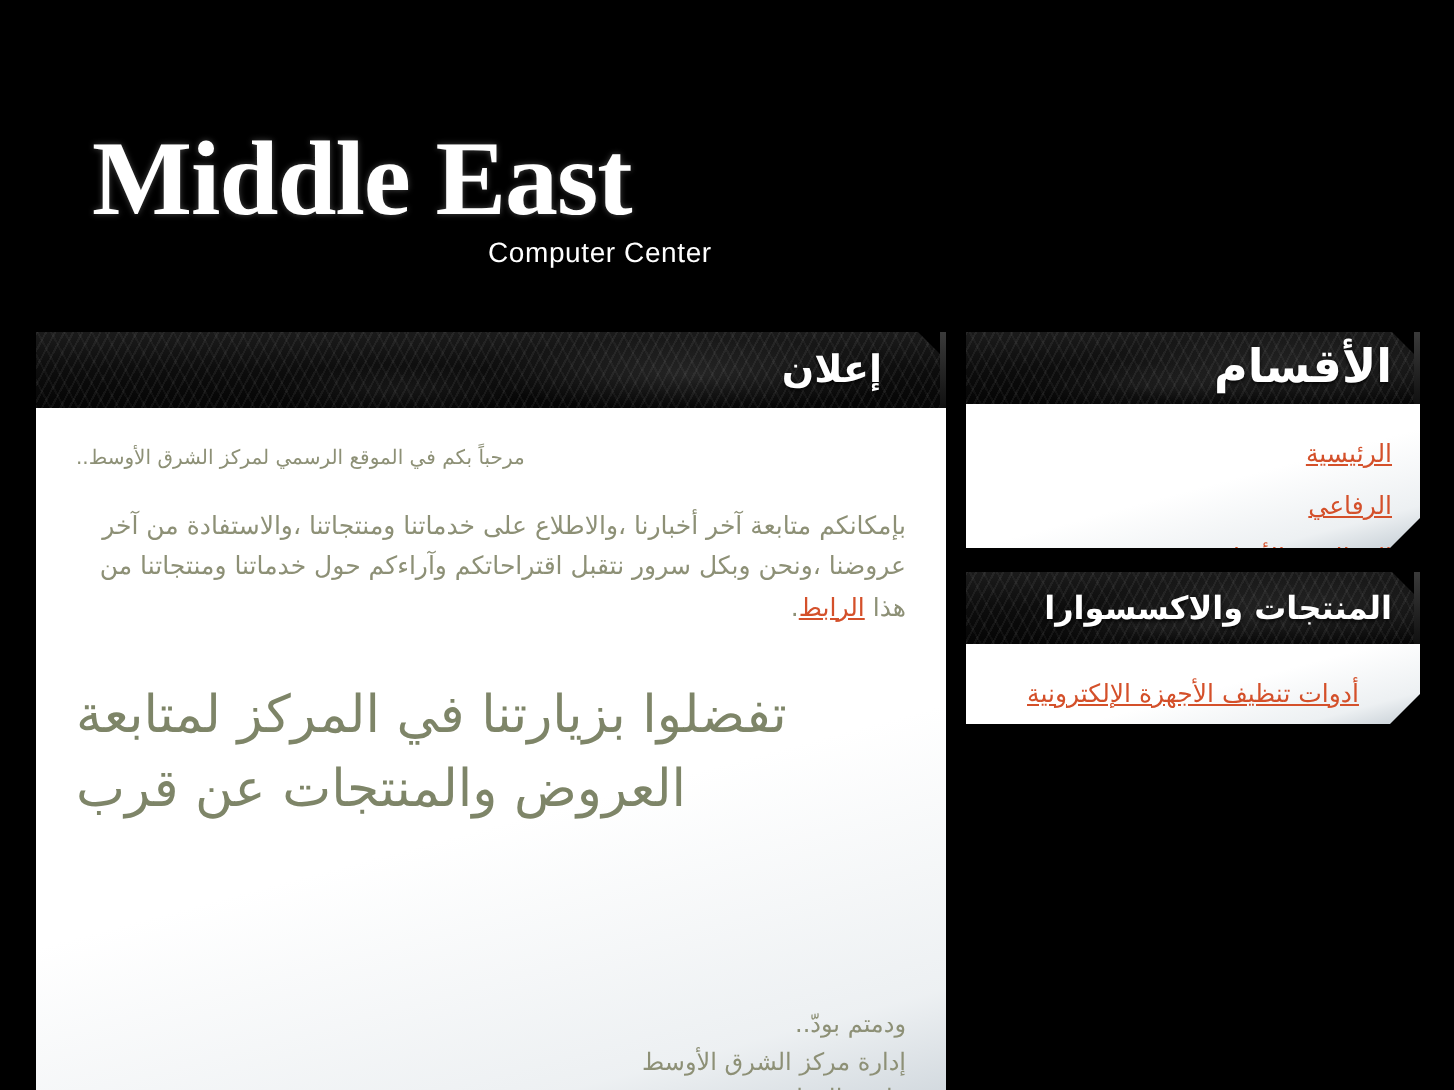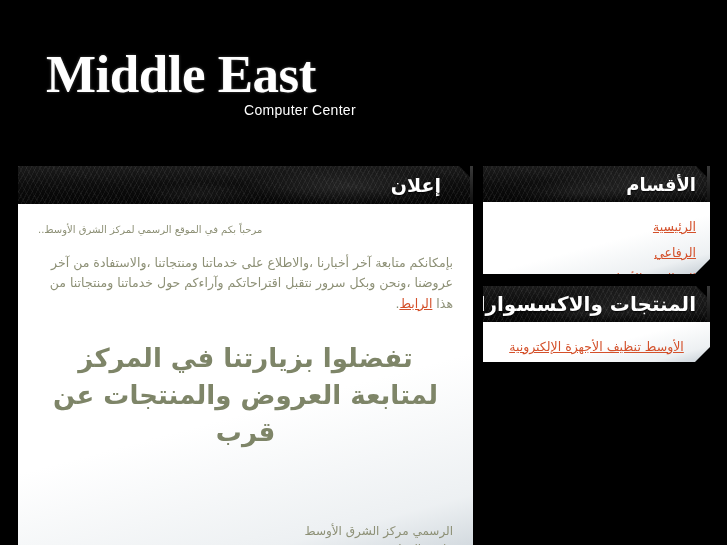--- a/index.html
+++ b/index.html
@@ -15,21 +15,21 @@
   #page {
     position:relative;
     width:727px; height:545px;
     background:#000;
     overflow:hidden;
   }
 
   
   .site-header {
     position:absolute;
-    left:0; top:0;
+    left:0; top:16px;
     width:727px; height:160px;
     background:#000;
   }
   .brand-title {
     position:absolute;
     left:46px; top:48px;
     font-family:"Liberation Serif", "DejaVu Serif", serif;
     font-weight:700;
     font-size:53px;
     line-height:1.0;
@@ -145,46 +145,46 @@
     margin-top:16px;
   }
   .body-para a, .link {
     color:#d4502a;
     text-decoration:underline;
   }
 
   .big-heading {
     margin:26px 0 4px 0;
     font-size:26px;
-    font-weight:700;
+    font-weight:400;
     line-height:1.42;
     color:#7e8568;
-    text-align:center;
+    text-align:left;
   }
 
   .signature {
     position:absolute;
     right:20px;
     bottom:14px;
     text-align:right;
     font-size:12px;
     color:#8d9076;
     line-height:1.55;
   }
 
   
   .side-col {
     position:absolute;
     left:483px; top:166px;
     width:227px;
   }
   .side-box { margin-bottom:12px; }
   .side-col .bar { width:227px; height:36px; }
-  .side-col .bar-title { font-size:18px; right:14px; }
-  .side-col .bar-title.small { font-size:20px; }
+  .side-col .bar-title { font-size:23px; right:14px; }
+  .side-col .bar-title.small { font-size:16px; }
 
   .side-panel {
     width:227px;
     padding:12px 14px 14px 14px;
     margin-left:16px;
   }
   .nav-list { list-style:none; text-align:right; }
   .nav-list li { margin:0 0 2px 0; line-height:1.5; }
   .nav-list a {
     font-size:12.5px;
@@ -232,21 +232,22 @@
       <div class="intro-line">مرحباً بكم في الموقع الرسمي لمركز الشرق الأوسط..</div>
 
       <p class="body-para">
         <span>بإمكانكم متابعة آخر أخبارنا ،والاطلاع على خدماتنا ومنتجاتنا ،والاستفادة من آخر عروضنا ،ونحن وبكل سرور نتقبل اقتراحاتكم وآراءكم حول خدماتنا ومنتجاتنا من هذا</span>
         <a class="link" href="#">الرابط</a><span>.</span>
       </p>
 
       <div class="big-heading">تفضلوا بزيارتنا في المركز لمتابعة العروض والمنتجات عن قرب</div>
 
       <div class="signature">
-        <div>الرسمي مركز الشرق الأوسط</div>
+        <div>ودمتم بودّ..</div>
+        <div>إدارة مركز الشرق الأوسط</div>
         <div>هاشم الرفاعي</div>
       </div>
 
     </div>
   </div>
 
   <div class="side-col">
 
     <div class="side-box">
       <div class="bar">
@@ -264,21 +265,21 @@
     </div>
 
 
     <div class="side-box">
       <div class="bar">
         <div class="bar-edge"></div>
         <div class="bar-title small">المنتجات والاكسسوارا</div>
       </div>
       <div class="panel side-panel panel-prod">
         <ul class="prod-list">
-          <li><a href="#">الأوسط تنظيف الأجهزة الإلكترونية</a></li>
+          <li><a href="#">أدوات تنظيف الأجهزة الإلكترونية</a></li>
           <li></li>
         </ul>
       </div>
     </div>
 
   </div>
 
 </div>
 
 </body></html>

